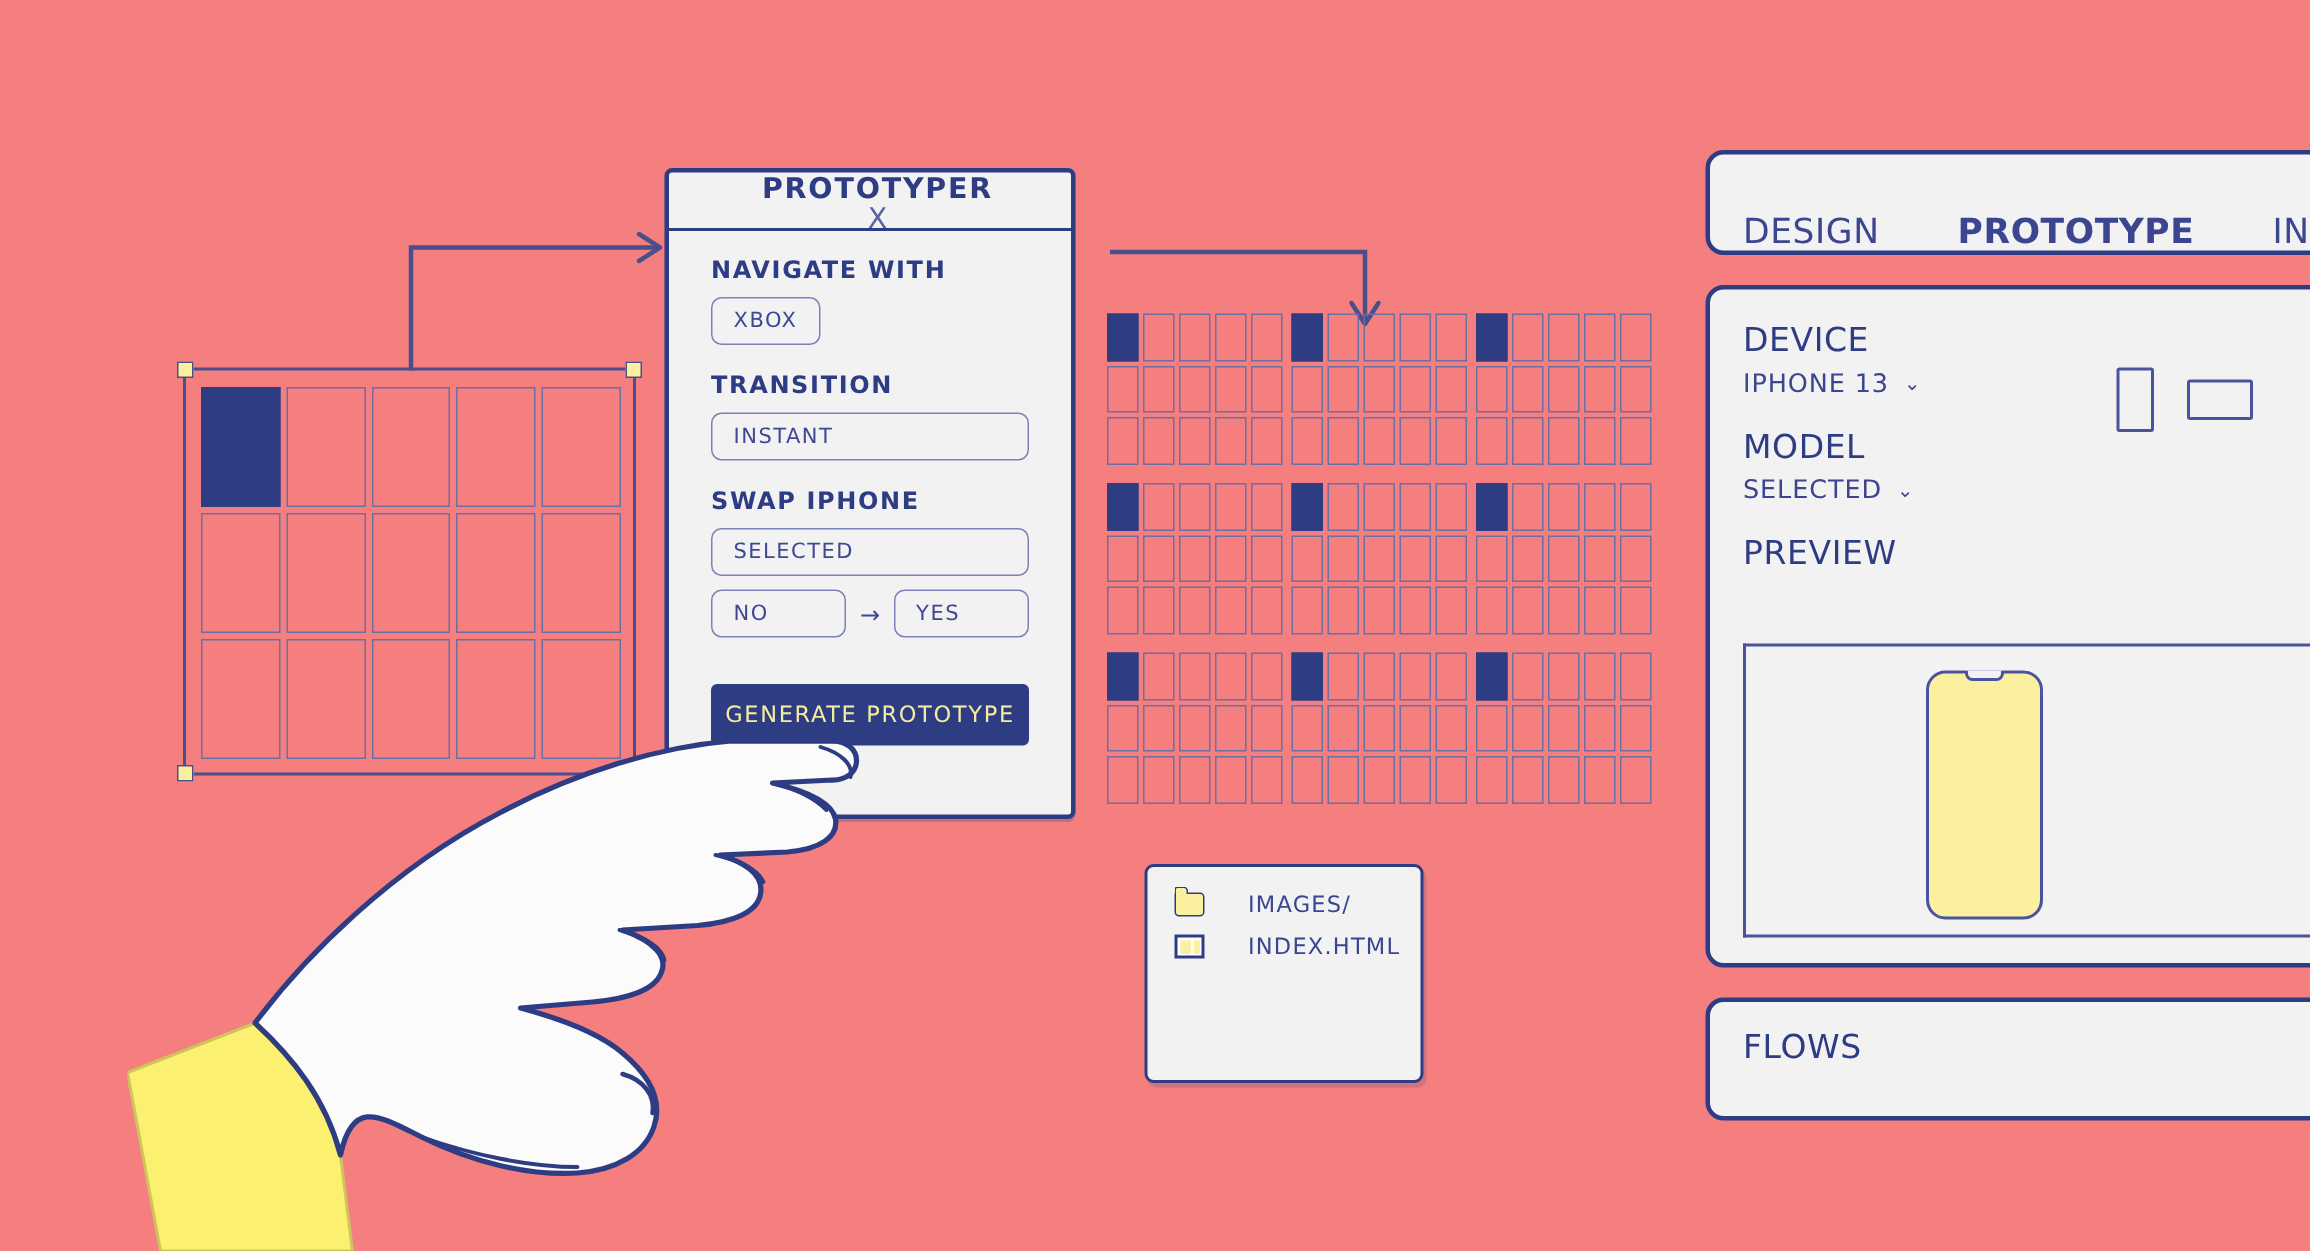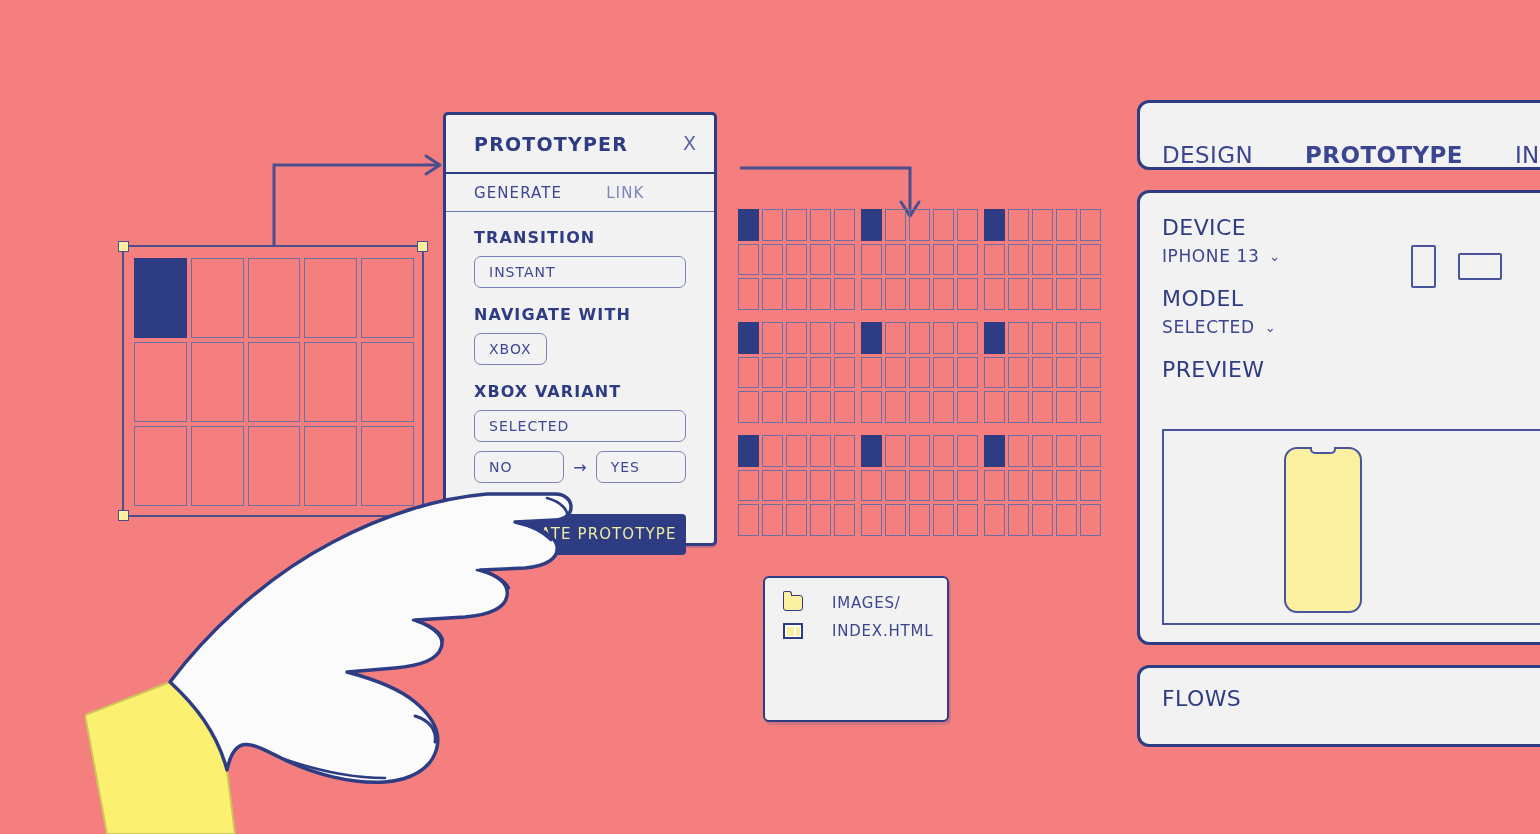--- a/index.html
+++ b/index.html
@@ -74,27 +74,28 @@
   
   #prototyper-panel {
     left: 443px;
     top: 112px;
     width: 274px;
     height: 434px;
     border-radius: 5px;
     box-shadow: 0 2px 0 rgba(46,60,131,.25);
   }
   #prototyper-titlebar {
-    height: 59px;
+    height: 39px;
     border-bottom: 2px solid #2e3c83;
     display: flex;
     align-items: center;
     justify-content: space-between;
     padding: 0 18px 0 28px;
     box-sizing: border-box;
+    flex-direction: column;
   }
   #prototyper-title {
     font-size: 19px;
     font-weight: bold;
     letter-spacing: 1.2px;
     color: #2e3c83;
   }
   #prototyper-close {
     font-size: 19px;
     color: #5a63a0;
@@ -571,39 +572,35 @@
       </div>
     </div>
 
   <div class="panel" id="prototyper-panel">
 
     <div id="prototyper-titlebar">
       <span id="prototyper-title">PROTOTYPER</span>
       <span id="prototyper-close">X</span>
     </div>
 
-    <div id="prototyper-tabs">
-      <span class="ptab active">GENERATE</span>
-      <span class="ptab">LINK</span>
-    </div>
 
     <div id="prototyper-body">
+
+      <div class="group">
+        <p class="field-label">NAVIGATE WITH</p>
+        <span class="pill">XBOX</span>
+      </div>
 
       <div class="group">
         <p class="field-label">TRANSITION</p>
         <span class="pill wide">INSTANT</span>
       </div>
 
       <div class="group">
-        <p class="field-label">NAVIGATE WITH</p>
-        <span class="pill">XBOX</span>
-      </div>
-
-      <div class="group">
-        <p class="field-label">XBOX VARIANT</p>
+        <p class="field-label">SWAP IPHONE</p>
         <span class="pill wide">SELECTED</span>
         <div class="swap-row">
           <span class="pill">NO</span>
           <span class="swap-arrow">→</span>
           <span class="pill">YES</span>
         </div>
       </div>
 
       <button id="generate-prototype-button">GENERATE PROTOTYPE</button>
     </div>

